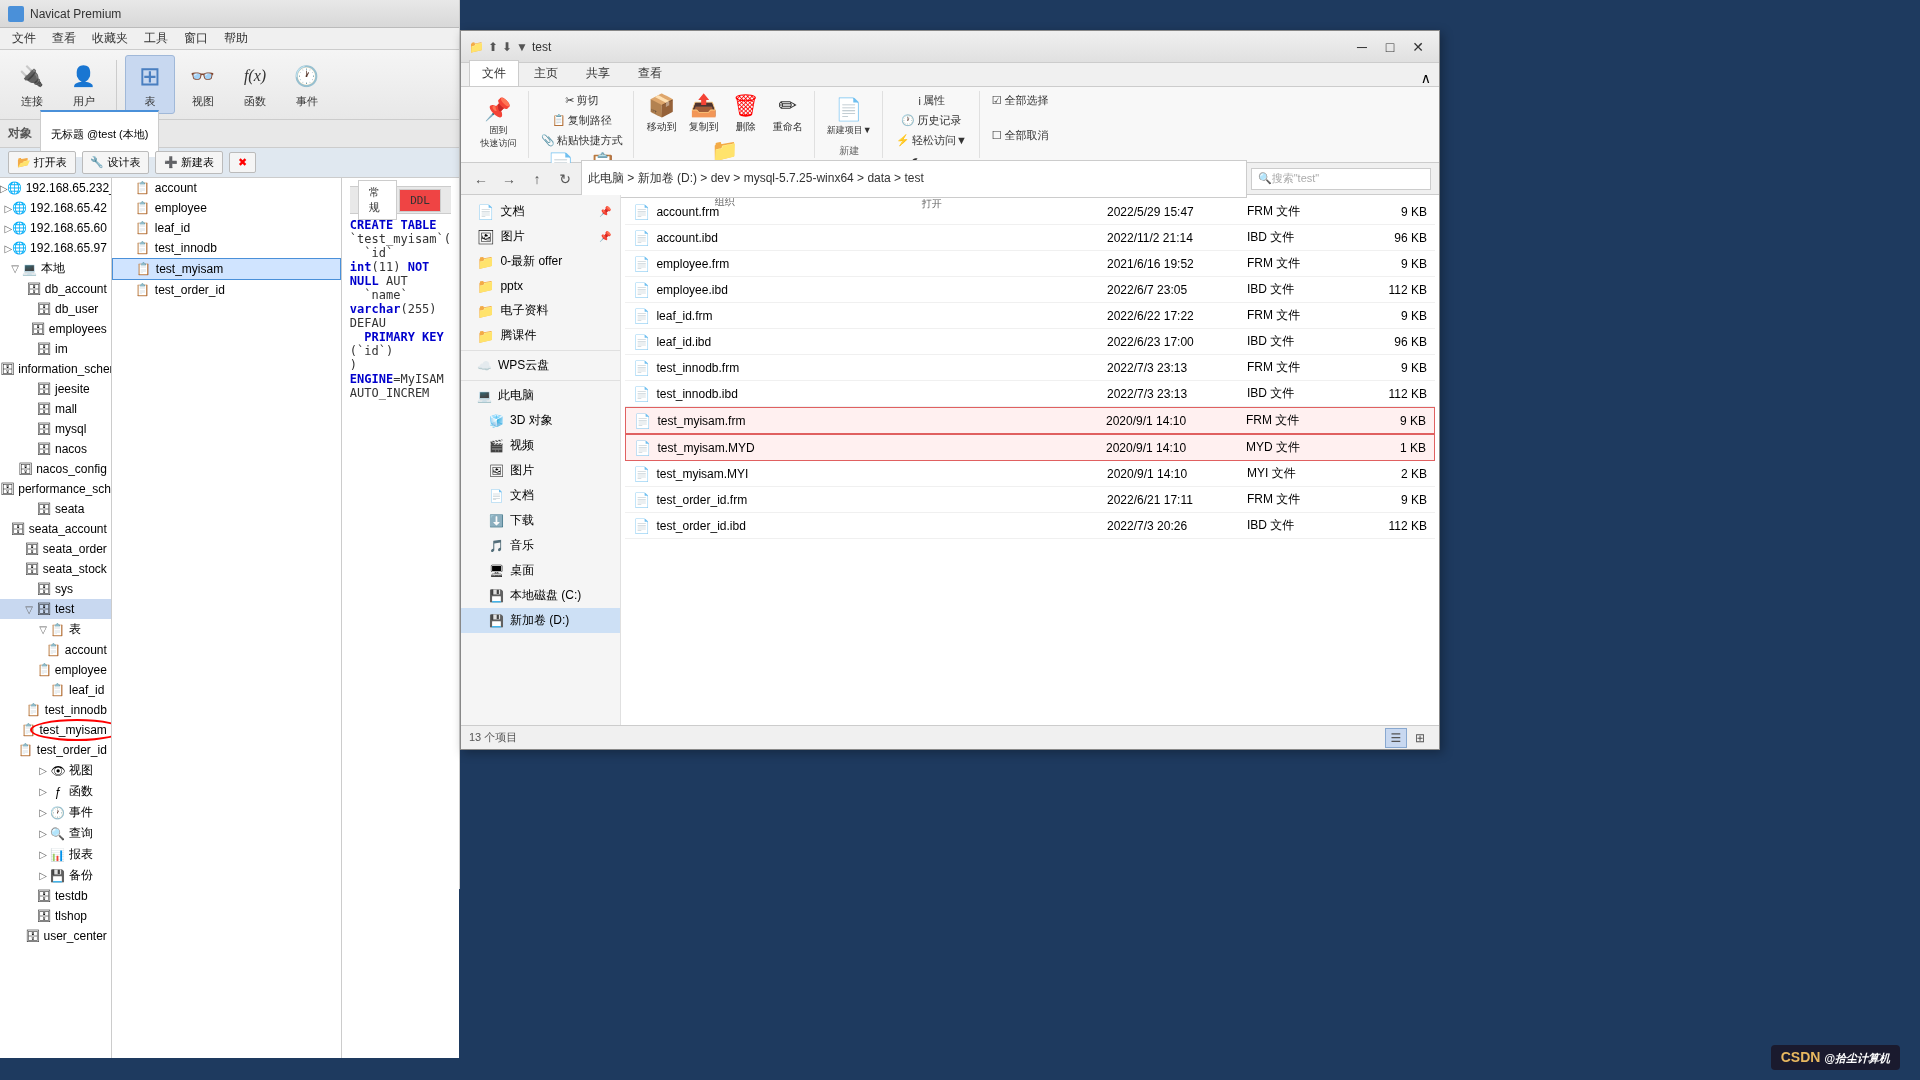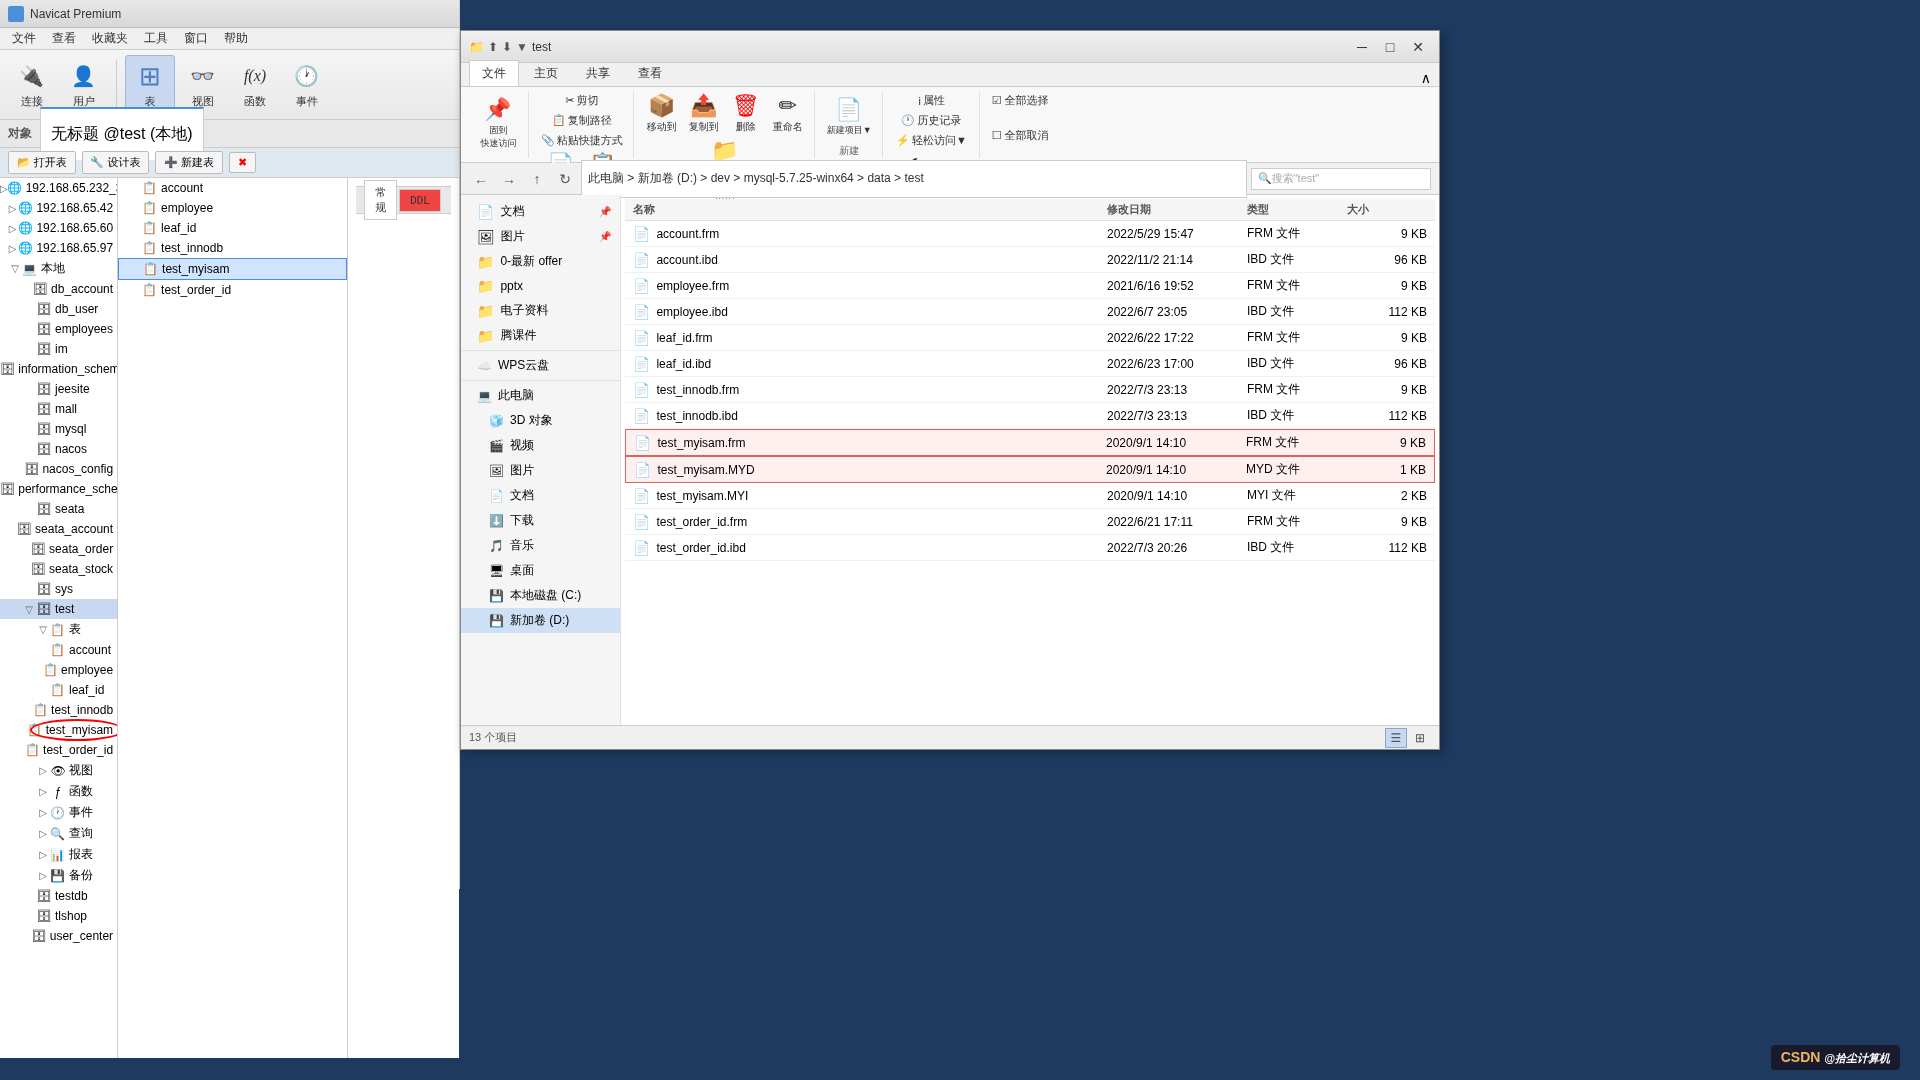--- a/index.html
+++ b/index.html
@@ -96,21 +96,21 @@
       padding: 0 8px;
       gap: 8px;
       font-size: 12px;
     }
     .obj-tab {
       padding: 15px 10px;
       background: #f5f5f5;
       border: 1px solid #ccc;
       border-bottom: none;
       cursor: pointer;
-      font-size: 16px;
+      font-size: 11px;
     }
     .obj-tab.active {
       background: white;
       border-top: 2px solid #4a90d9;
     }
 
     
     .action-bar {
       height: 30px;
       background: #e0e8f0;
@@ -868,20 +868,21 @@
       <span>📋</span>
       <span>test_order_id</span>
     </div>
           </div>
 
         <div class="ddl-panel">
           <div class="tab-bar-bottom" style="border-bottom:1px solid #ccc; margin-bottom:4px;">
             <div class="tab-bottom-item active">常规</div>
             <div class="tab-bottom-item">DDL</div>
           </div>
+          <pre style="font-family:monospace; font-size:12px; color:#333; white-space:pre-wrap;"><span class="kw">CREATE TABLE</span> `test_myisam`(<br>  `id` <span class="kw">int</span>(11) <span class="kw">NOT NULL</span> AUT<br>  `name` <span class="kw">varchar</span>(255) DEFAU<br>  <span class="kw">PRIMARY KEY</span> (`id`)<br>) <span class="kw">ENGINE</span>=MyISAM AUTO_INCREM</pre>
         </div>
       </div>
     </div>
   </div>
 
 </div>
 
 <div class="explorer-window">
 
   <div class="explorer-titlebar">
@@ -1112,26 +1113,20 @@
         <span>💾</span>
         <span>本地磁盘 (C:)</span>
       </div>
       <div class="nav-drive-item selected" style="padding-left:28px;">
         <span>💾</span>
         <span>新加卷 (D:)</span>
       </div>
     </div>
 
     <div class="file-list">
-      <div class="file-list-header">
-        <span>名称</span>
-        <span>修改日期</span>
-        <span>类型</span>
-        <span>大小</span>
-      </div>
       <div id="file-rows">
       <div class="file-row">
       <div class="file-name-cell">
         <span class="file-icon">📄</span>
         <span>account.frm</span>
       </div>
       <span>2022/5/29 15:47</span>
       <span>FRM 文件</span>
       <span style="text-align:right;">9 KB</span>
     </div>

